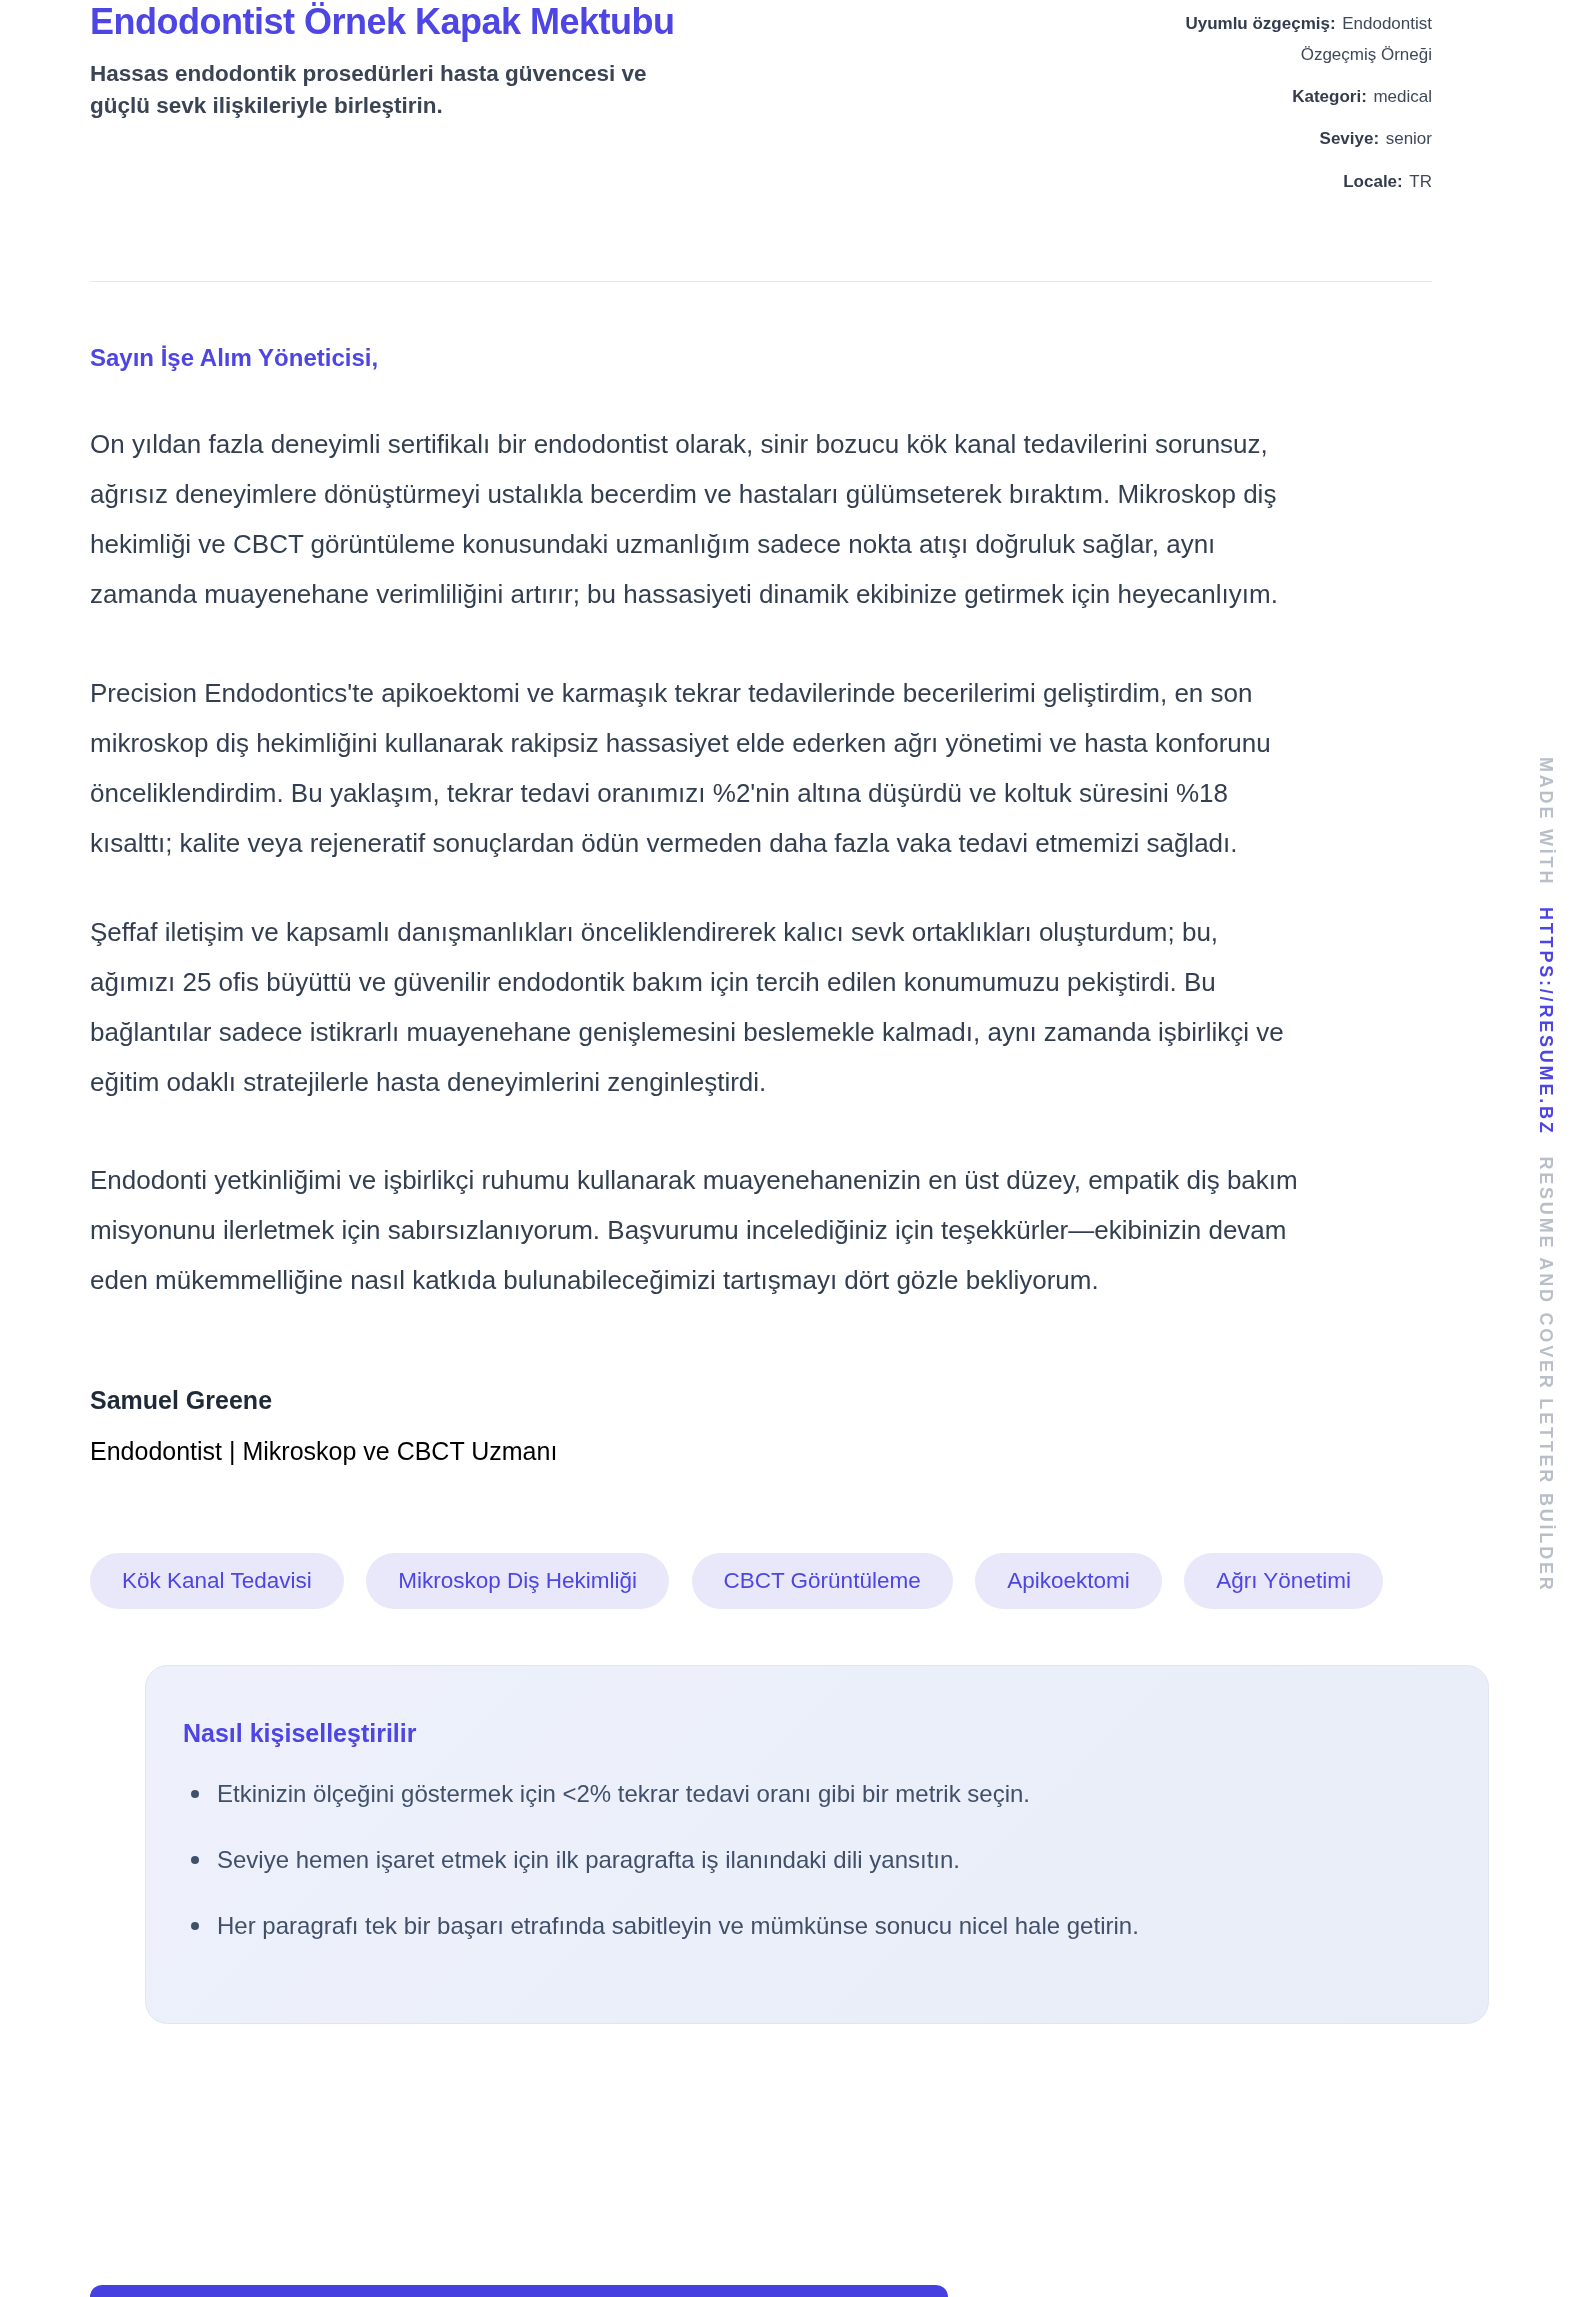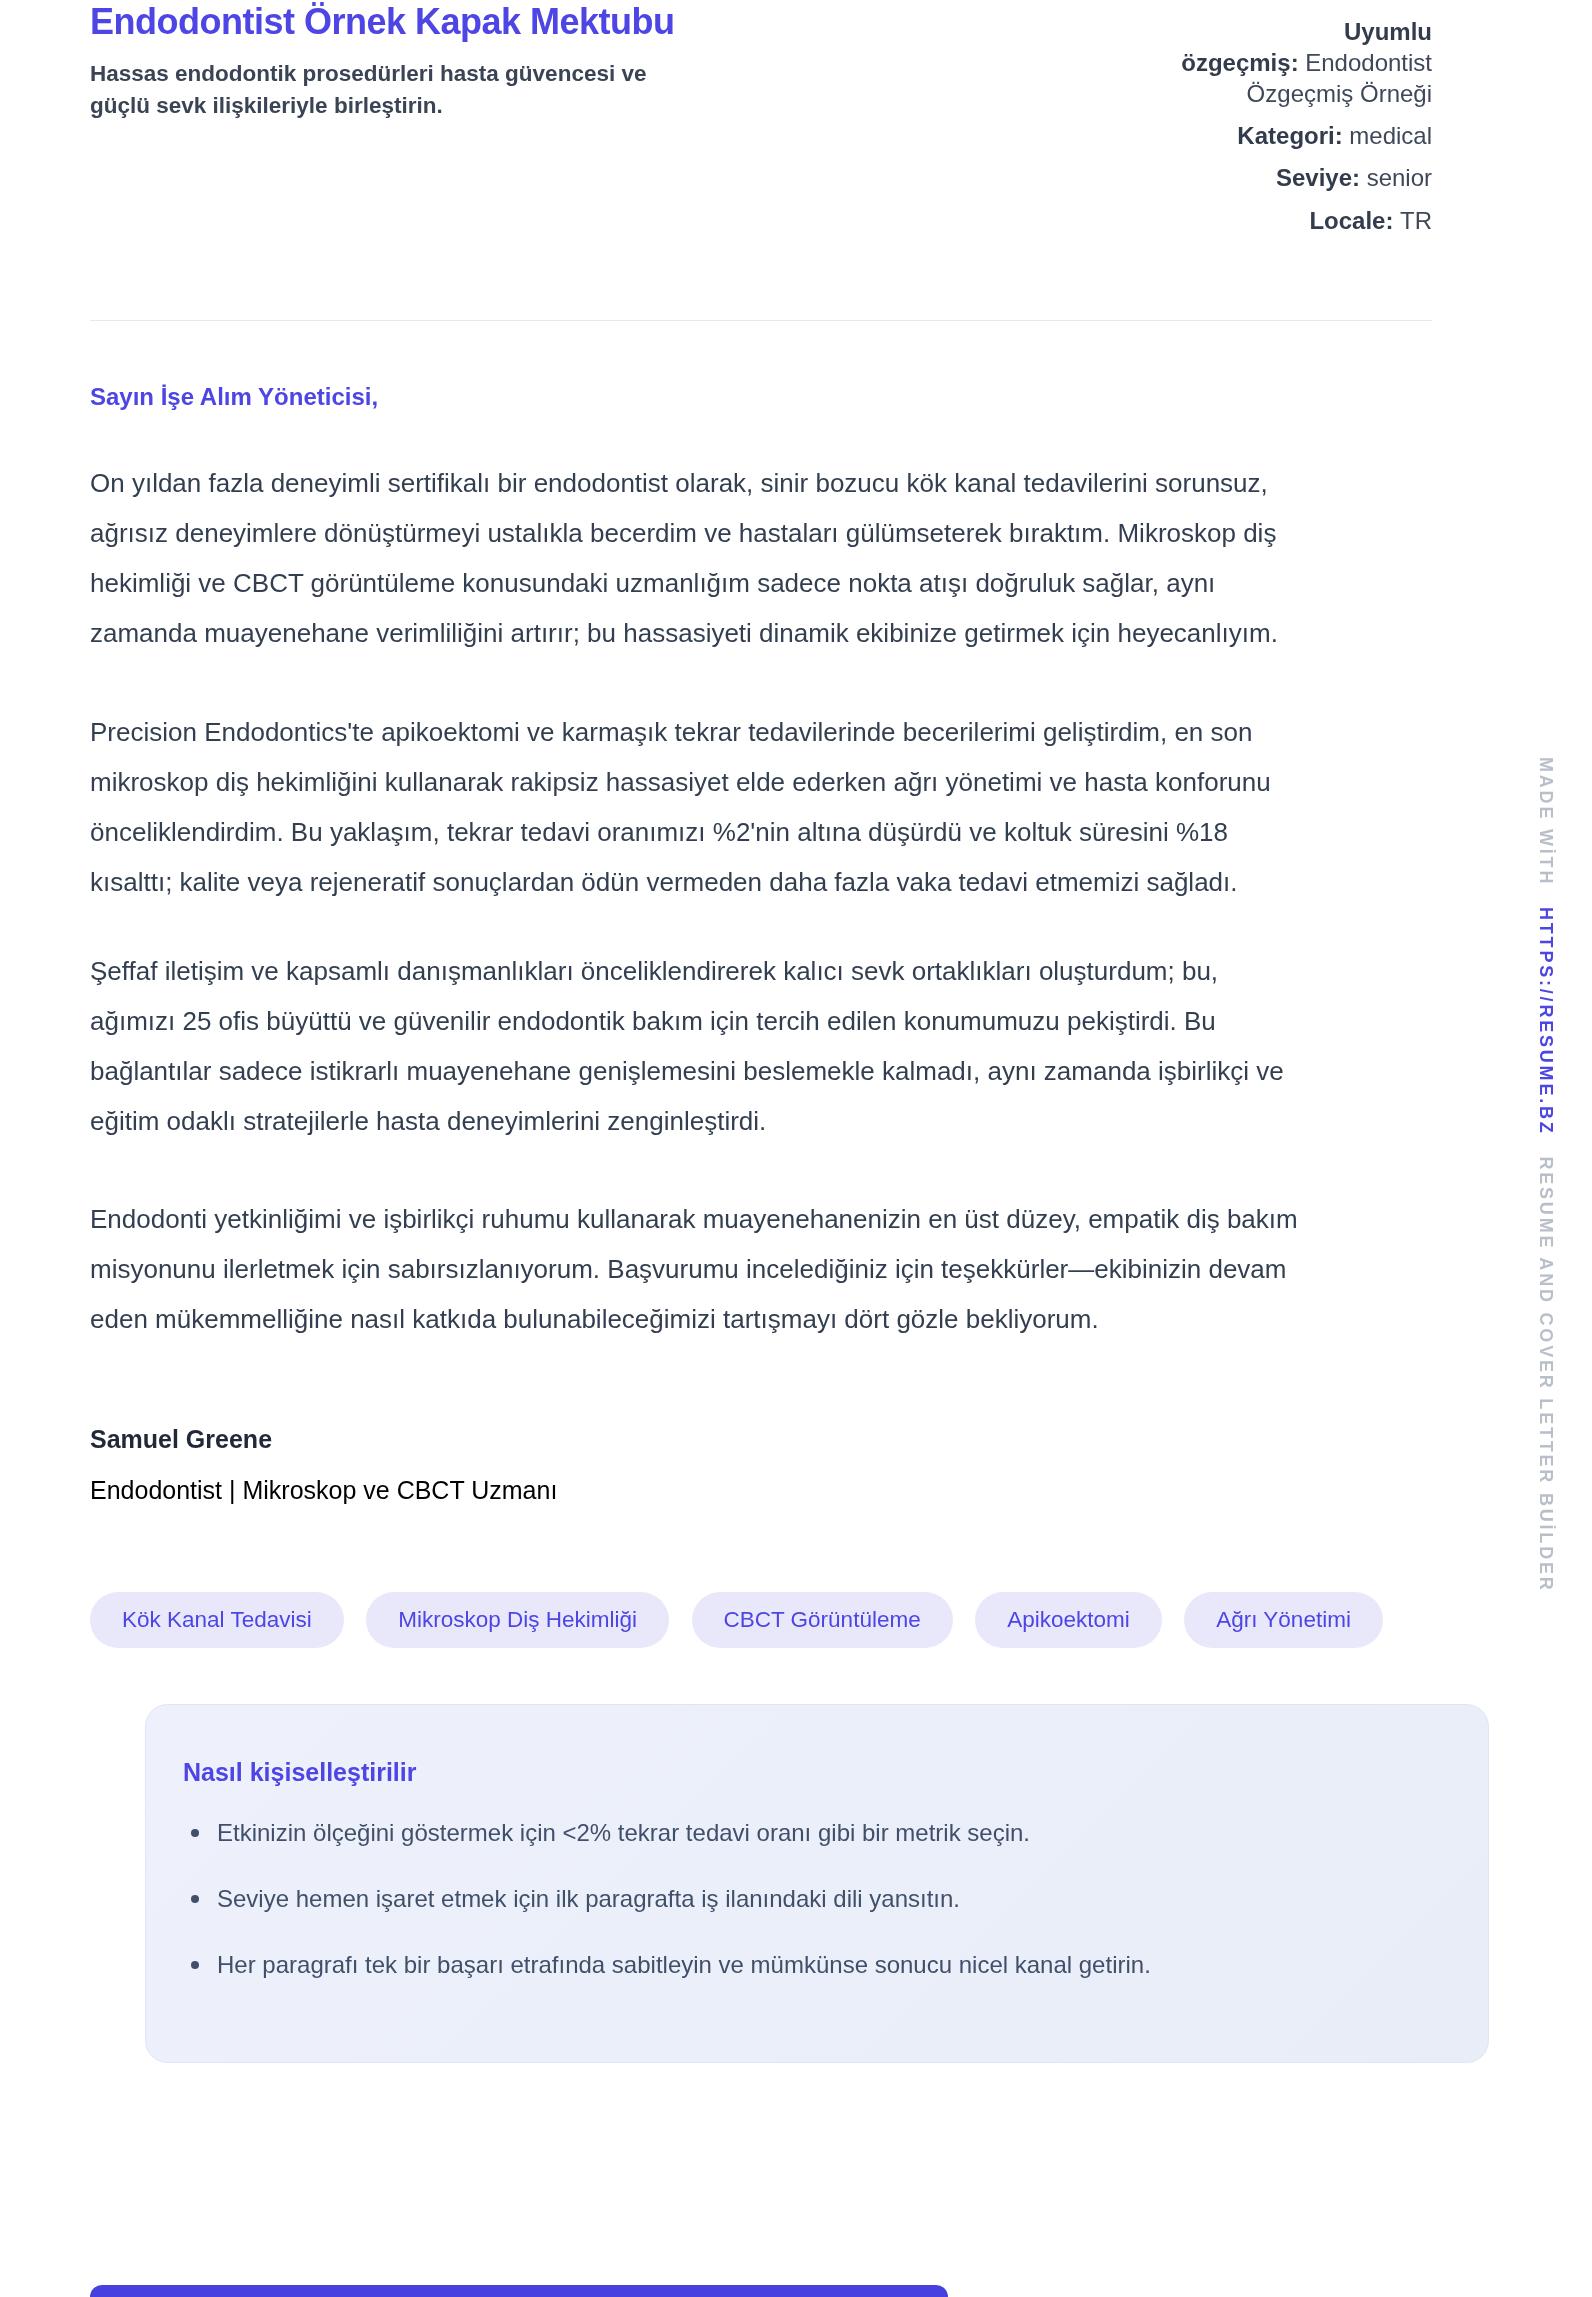--- a/index.html
+++ b/index.html
@@ -42,23 +42,23 @@
     margin-top: 15px;
     max-width: 562px;
     font-size: 22.5px;
     line-height: 32px;
     font-weight: 700;
     color: #3b4454;
   }
   .meta {
     max-width: 326px;
     text-align: right;
-    font-size: 24px;
+    font-size: 17px;
     color: #3b4454;
-    margin-top: 16px;
+    margin-top: 8px;
   }
   .meta-row { line-height: 31px; margin-bottom: 11.2px; }
   .meta-label { font-weight: 700; color: #333c4d; margin-right: 6.6px; }
   .meta-value { font-weight: 400; color: #3f4859; }
 
   .divider {
     border: none;
     border-top: 0.9px solid #e6e8ec;
     margin: 73px 0 0 0;
     width: 1342px;
@@ -238,21 +238,21 @@
       <span class="tag-pill">CBCT Görüntüleme</span>
       <span class="tag-pill">Apikoektomi</span>
       <span class="tag-pill">Ağrı Yönetimi</span>
     </div>
 
     <div class="tips-card">
       <h2 class="tips-heading">Nasıl kişiselleştirilir</h2>
       <ul class="tips-list">
         <li class="tips-item">Etkinizin ölçeğini göstermek için &lt;2% tekrar tedavi oranı gibi bir metrik seçin.</li>
         <li class="tips-item">Seviye hemen işaret etmek için ilk paragrafta iş ilanındaki dili yansıtın.</li>
-        <li class="tips-item">Her paragrafı tek bir başarı etrafında sabitleyin ve mümkünse sonucu nicel kanal getirin.</li>
+        <li class="tips-item">Her paragrafı tek bir başarı etrafında sabitleyin ve mümkünse sonucu nicel hale getirin.</li>
       </ul>
     </div>
 
   </div>
 
   <div class="watermark">
     <span class="wm-prefix">MADE WİTH</span>
     <span class="wm-link">HTTPS://RESUME.BZ</span>
     <span class="wm-suffix">RESUME AND COVER LETTER BUİLDER</span>
   </div>

